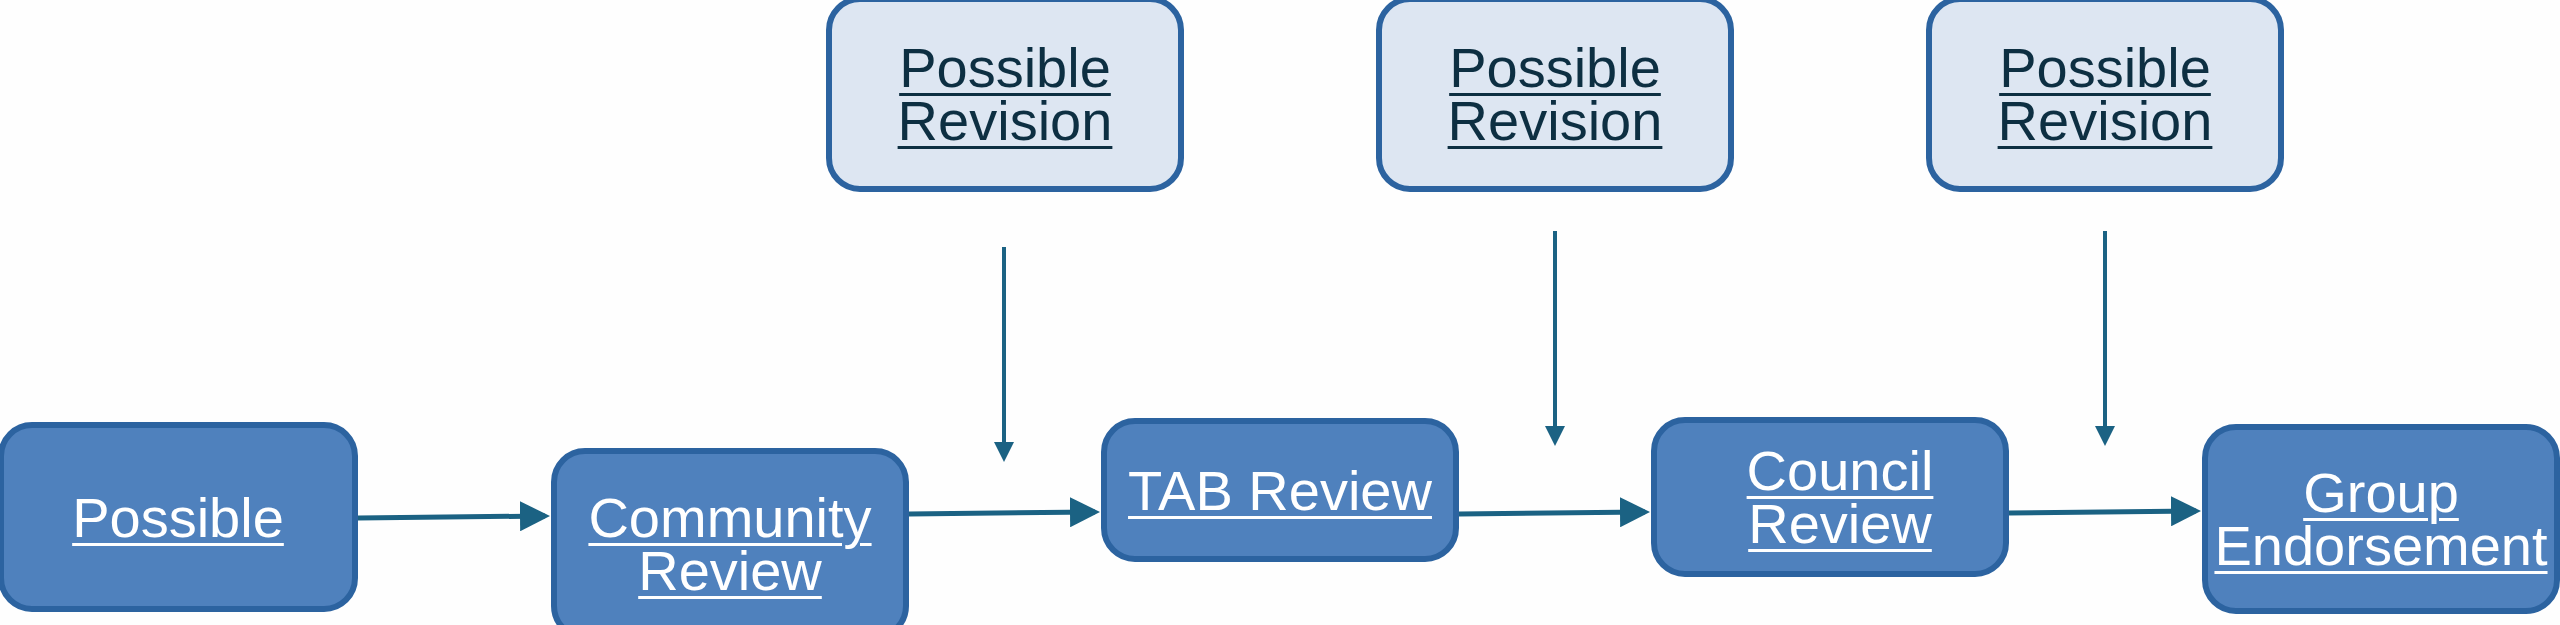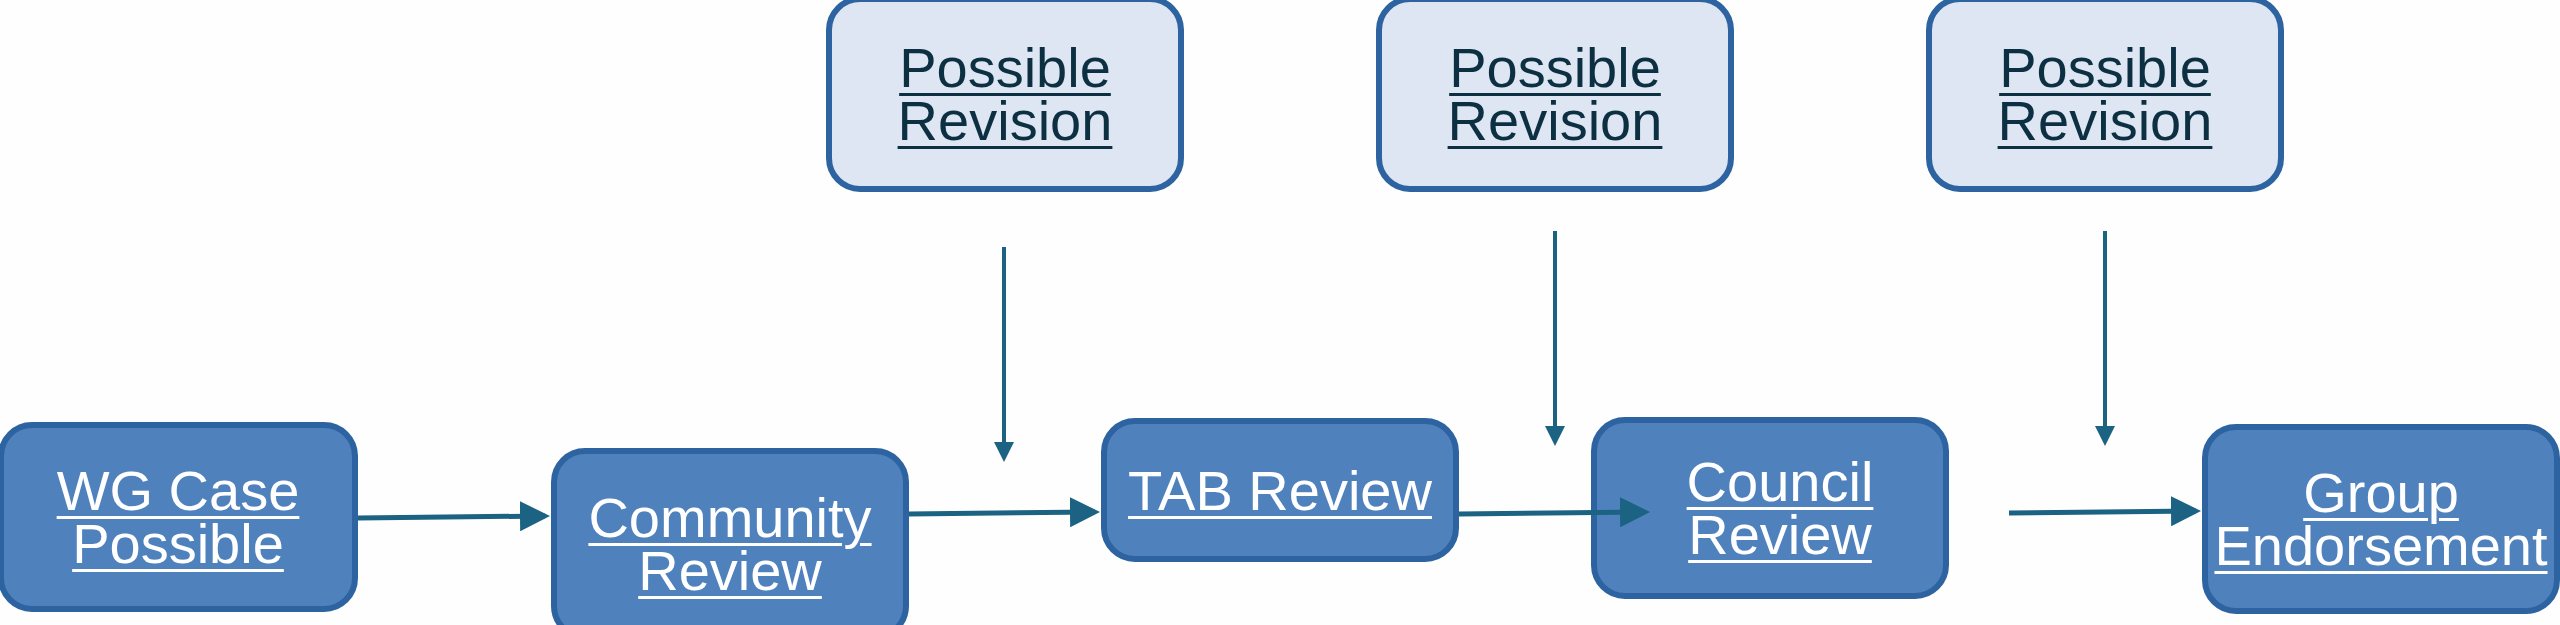--- a/index.html
+++ b/index.html
@@ -24,31 +24,30 @@
 <div class="box rev" style="left:1376px; top:-4px; width:358px; height:196px;">
   <span class="line">Possible</span>
   <span class="line">Revision</span>
 </div>
 <div class="box rev" style="left:1926px; top:-4px; width:358px; height:196px;">
   <span class="line">Possible</span>
   <span class="line">Revision</span>
 </div>
 
 <div class="box main" style="left:-2px; top:422px; width:360px; height:190px;">
-  <span class="line">WG Case</span>
   <span class="line">Possible</span>
 </div>
 <div class="box main" style="left:551px; top:418px; width:358px; height:192px;margin-top:30px;">
   <span class="line">Community</span>
   <span class="line">Review</span>
 </div>
 <div class="box main" style="left:1101px; top:418px; width:358px; height:144px;">
   <span class="line">TAB Review</span>
 </div>
-<div class="box main" style="left:1591px; top:417px; width:358px; height:182px;padding-left:20px;">
+<div class="box main" style="left:1651px; top:417px; width:358px; height:160px;padding-left:20px;">
   <span class="line">Council</span>
   <span class="line">Review</span>
 </div>
 <div class="box main" style="left:2202px; top:424px; width:358px; height:190px;align-items:center;">
   <span class="line">Group</span>
   <span class="line">Endorsement</span>
 </div>
 
 <svg class="arrows" viewBox="0 0 2560 625">
   <defs>

